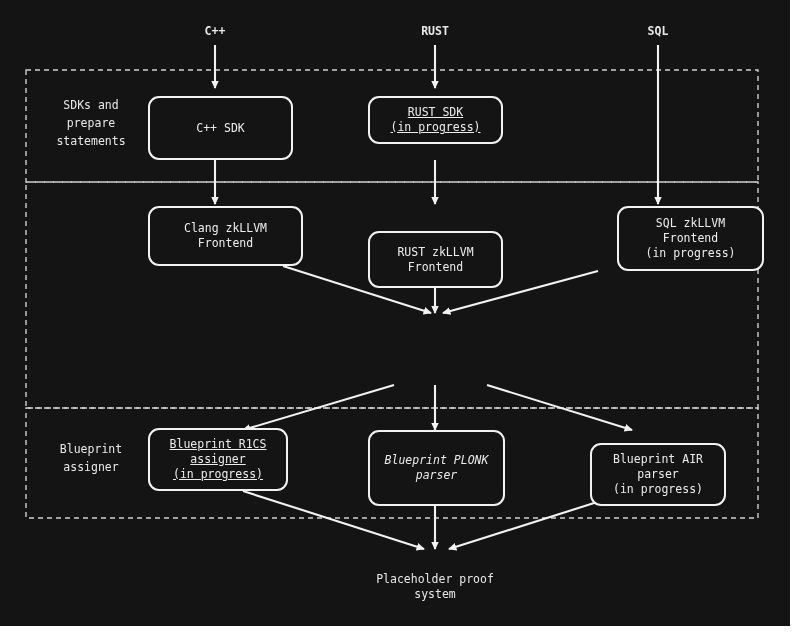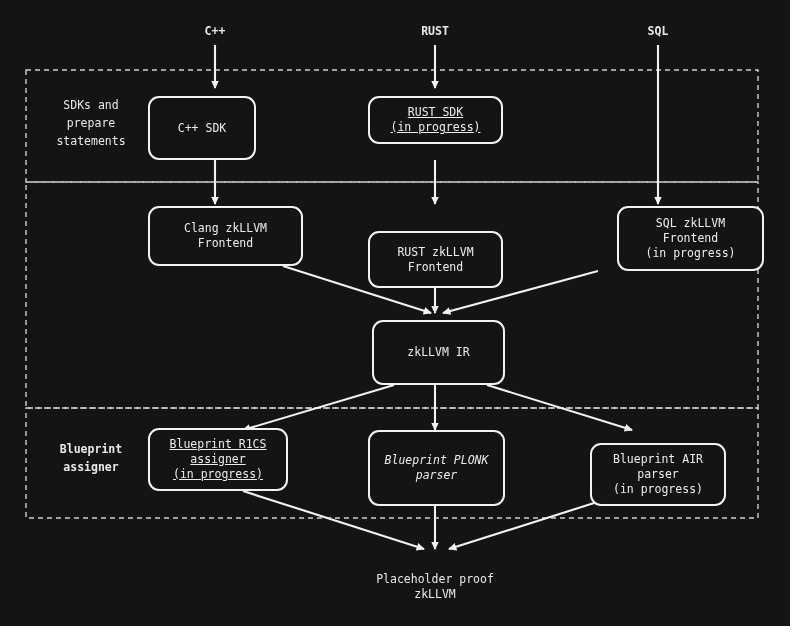--- a/index.html
+++ b/index.html
@@ -111,42 +111,41 @@
     </g>
   </svg>
 
   <div class="src-label" style="left:175px; top:24px; width:80px;">C++</div>
   <div class="src-label" style="left:395px; top:24px; width:80px;">RUST</div>
   <div class="src-label" style="left:618px; top:24px; width:80px;">SQL</div>
 
   <div class="band-label" style="left:38px; top:96px; width:106px;">SDKs and
 prepare
 statements</div>
-  <div class="band-label" style="left:38px; top:440px; width:106px;font-weight:bold;">Blueprint
+  <div class="band-label" style="left:38px; top:440px; width:106px;">Blueprint
 assigner</div>
 
-  <div class="node-box" style="left:148px; top:96px; width:108px; height:64px;">C++ SDK</div>
+  <div class="node-box" style="left:148px; top:96px; width:145px; height:64px;">C++ SDK</div>
   <div class="node-box" style="left:368px; top:96px; width:135px; height:48px;text-decoration:underline;">RUST SDK
 (in progress)</div>
 
   <div class="node-box" style="left:148px; top:206px; width:155px; height:60px;">Clang zkLLVM
 Frontend</div>
   <div class="node-box" style="left:368px; top:206px; width:135px; height:57px;margin-top:25px;">RUST zkLLVM
 Frontend</div>
   <div class="node-box" style="left:593px; top:206px; width:147px; height:65px;margin-left:24px;">SQL zkLLVM
 Frontend
 (in progress)</div>
 
-  <div class="node-box" style="left:372px; top:320px; width:133px; height:65px;">zkLLVM IR</div>
 
   <div class="node-box" style="left:148px; top:428px; width:140px; height:63px;text-decoration:underline;">Blueprint R1CS
 assigner
 (in progress)</div>
   <div class="node-box" style="left:368px; top:430px; width:137px; height:76px;font-style:italic;">Blueprint PLONK
 parser</div>
   <div class="node-box" style="left:590px; top:428px; width:136px; height:63px;margin-top:15px;">Blueprint AIR
 parser
 (in progress)</div>
 
   <div class="sink-label" style="left:335px; top:572px; width:200px;">Placeholder proof
-zkLLVM</div>
+system</div>
 
 </div>
 
 </body></html>

